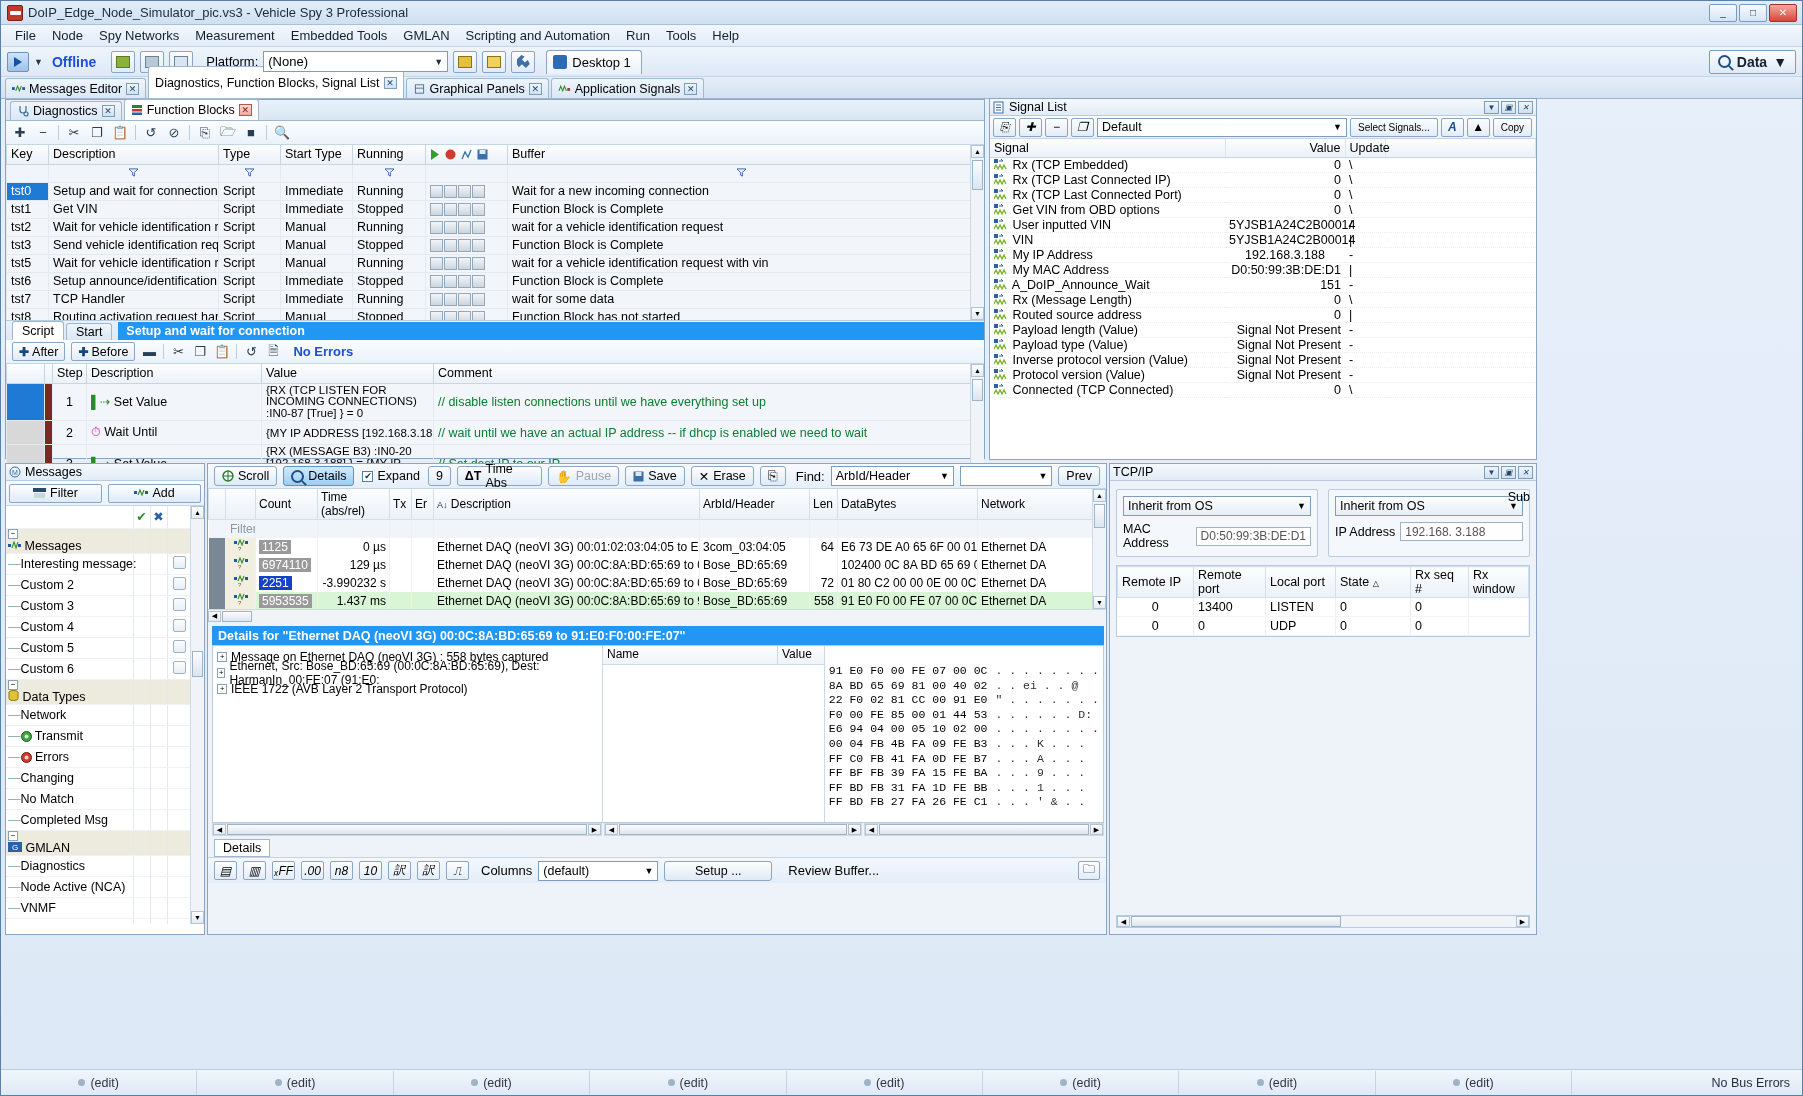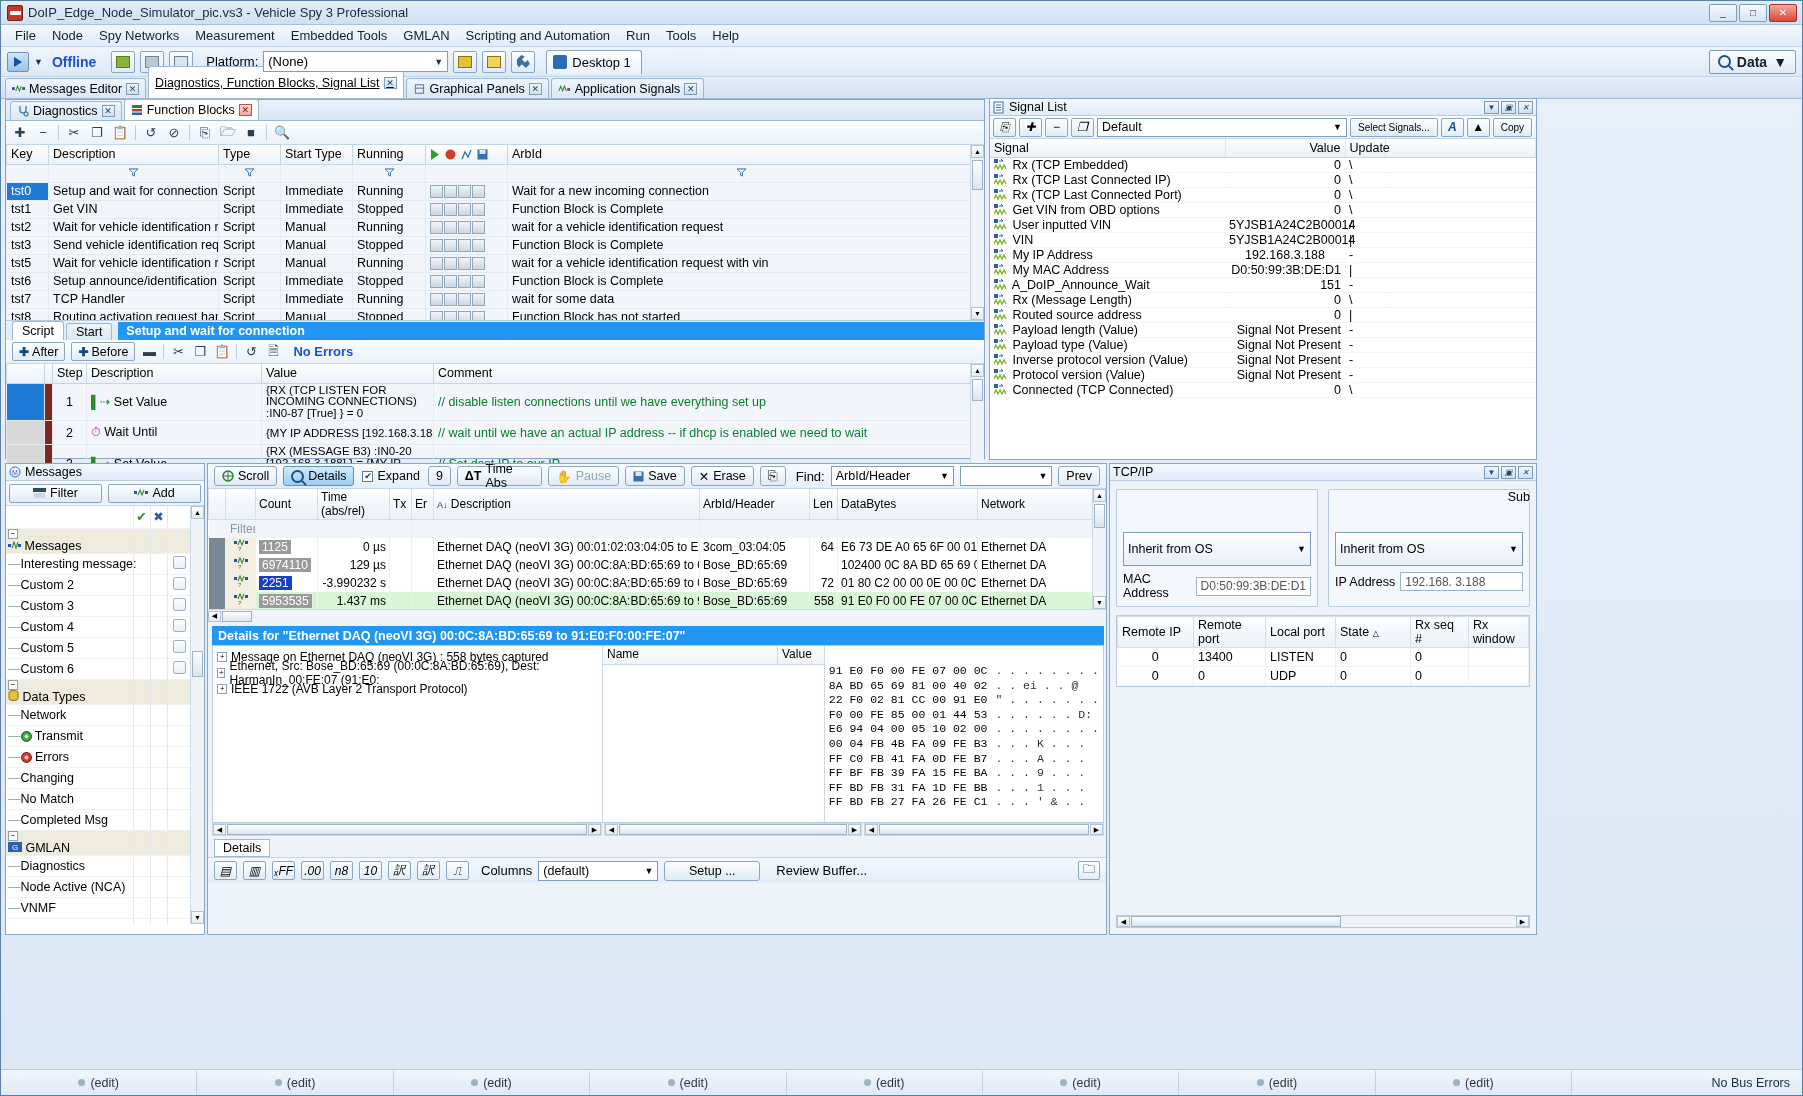--- a/index.html
+++ b/index.html
@@ -62,21 +62,21 @@
     font-weight:bold; font-size:14px; color:#15212d; }
   .mag { width:13px;height:13px; border:2px solid #1f4f86; border-radius:50%; position:relative; }
   .mag:after{content:"";position:absolute;width:2px;height:6px;background:#1f4f86;right:-3px;bottom:-5px;transform:rotate(-45deg);}
 
   
   .tabstrip { height:22px; background:linear-gradient(#e5eef9,#d3e1f1); display:flex; align-items:flex-end;
     padding-left:4px; border-bottom:1px solid #9fb8d2; }
   .mtab { height:20px; padding:0 6px; display:flex; align-items:center; gap:4px; font-size:12.5px;
     border:1px solid #9fb8d2; border-bottom:none; background:linear-gradient(#eef5fd,#dae7f5);
     border-radius:3px 3px 0 0; margin-right:2px; }
-  .mtab.active { background:#fff; height:32px;text-decoration:underline; }
+  .mtab.active { background:#fff; height:32px; }
   .xbox { width:13px;height:12px; border:1px solid #7e9bb8; background:linear-gradient(#eef6ff,#cfe0f1);
     font-size:9px; display:flex;align-items:center;justify-content:center; color:#274766; }
   .ic-sig { width:13px;height:10px; }
 
   
   .panels { position:absolute; left:0; top:98px; right:0; bottom:28px; }
 
   .panel { position:absolute; background:#fff; border:1px solid #8aa6c2; }
   .ptitle { height:17px; background:linear-gradient(#f3f8fd,#e2ecf7); border-bottom:1px solid #b9cbe0;
     display:flex; align-items:center; padding:0 3px; gap:4px; font-size:12.5px; }
@@ -207,21 +207,21 @@
     background:linear-gradient(#f3f8fd,#e4edf8); border-top:1px solid #c3d5e8; }
   .col-sel { width:120px; height:20px; border:1px solid #7e9dbc; background:#fff;
      display:flex; align-items:center; padding:0 4px; font-size:12.5px; }
   .col-sel .cv { margin-left:auto; font-size:9px; }
 
   
   #tcppane { left:1108px; top:364px; width:428px; height:472px; background:#eef3f9; }
   .tcp-row { display:flex; gap:10px; padding:8px 6px 0 6px; }
   .tcp-box { flex:1; border:1px solid #b9cbe0; background:#f4f8fc; border-radius:2px; padding:6px; }
   .tsel { height:20px; border:1px solid #7e9dbc; background:linear-gradient(#fdfeff,#e6eef7);
-    display:flex; align-items:center; padding:16px 4px; font-size:12.5px;margin-top:36px; }
+    display:flex; align-items:center; padding:9px 4px; font-size:12.5px; }
   .tsel .cv { margin-left:auto; font-size:9px; }
   .tfield { display:flex; align-items:center; gap:5px; margin-top:6px; font-size:12.5px; }
   .tinput { flex:1; height:19px; border:1px solid #9fb3c6; background:#fff; font-size:12px;
     display:flex; align-items:center; padding:0 4px; color:#555; }
   table.tgrid { border-collapse:collapse; width:100%; font-size:12.5px; table-layout:fixed; }
   table.tgrid th { background:linear-gradient(#fdfefe,#eaf1f8); border:1px solid #d3dfeb;
     font-weight:normal; text-align:left; padding:1px 4px; height:19px; }
   table.tgrid td { border-right:1px solid #edf1f5; border-bottom:1px solid #f2f5f8; padding:0 4px; height:19px; }
 
   
@@ -408,21 +408,21 @@
                     </svg>
                 <svg width="11" height="11" viewBox="0 0 11 11">
                       <path d="M1 10 L4 3 L7 8 L10 1" stroke="#2b6fa8" fill="none" stroke-width="1.3"></path>
                     </svg>
                 <svg width="11" height="11" viewBox="0 0 11 11">
                       <rect x="0.5" y="0.5" width="10" height="10" fill="#3b6fa8"></rect>
                       <rect x="2.5" y="1" width="6" height="4" fill="#dbe9f6"></rect>
                     </svg>
               </span>
             </th>
-            <th>ArbId</th>
+            <th>Buffer</th>
           </tr>
           <tr class="filter-row">
             <td></td>
             <td><svg class="funnel" viewBox="0 0 10 10">
                     <path d="M0 1 H10 L6 5 V9 L4 8 V5 Z" fill="none" stroke="#2b5fa8"></path>
                   </svg></td>
             <td><svg class="funnel" viewBox="0 0 10 10">
                     <path d="M0 1 H10 L6 5 V9 L4 8 V5 Z" fill="none" stroke="#2b5fa8"></path>
                   </svg></td>
             <td></td>
@@ -1294,21 +1294,21 @@
         <i class="sbx">n8</i>
         <i class="sbx">10</i>
         <i class="sbx">訳</i>
         <i class="sbx">訳</i>
         <i class="sbx">⎍</i>
         <span style="margin-left:6px">Columns</span>
         <div class="col-sel">
           <span>(default)</span>
           <span class="cv">▼</span>
         </div>
-        <div class="mbtn" style="width:96px;justify-content:center">Setup ...</div>
+        <div class="mbtn" style="width:108px;justify-content:center">Setup ...</div>
         <span style="margin-left:10px">Review Buffer...</span>
         <div class="sbx" style="margin-left:auto;width:22px">🗀</div>
       </div>
     </div>
 
     <div class="panel" id="tcppane">
       <div class="ptitle">
         <span>TCP/IP</span>
         <span class="tbtns">
           <i class="pbx">▼</i>

